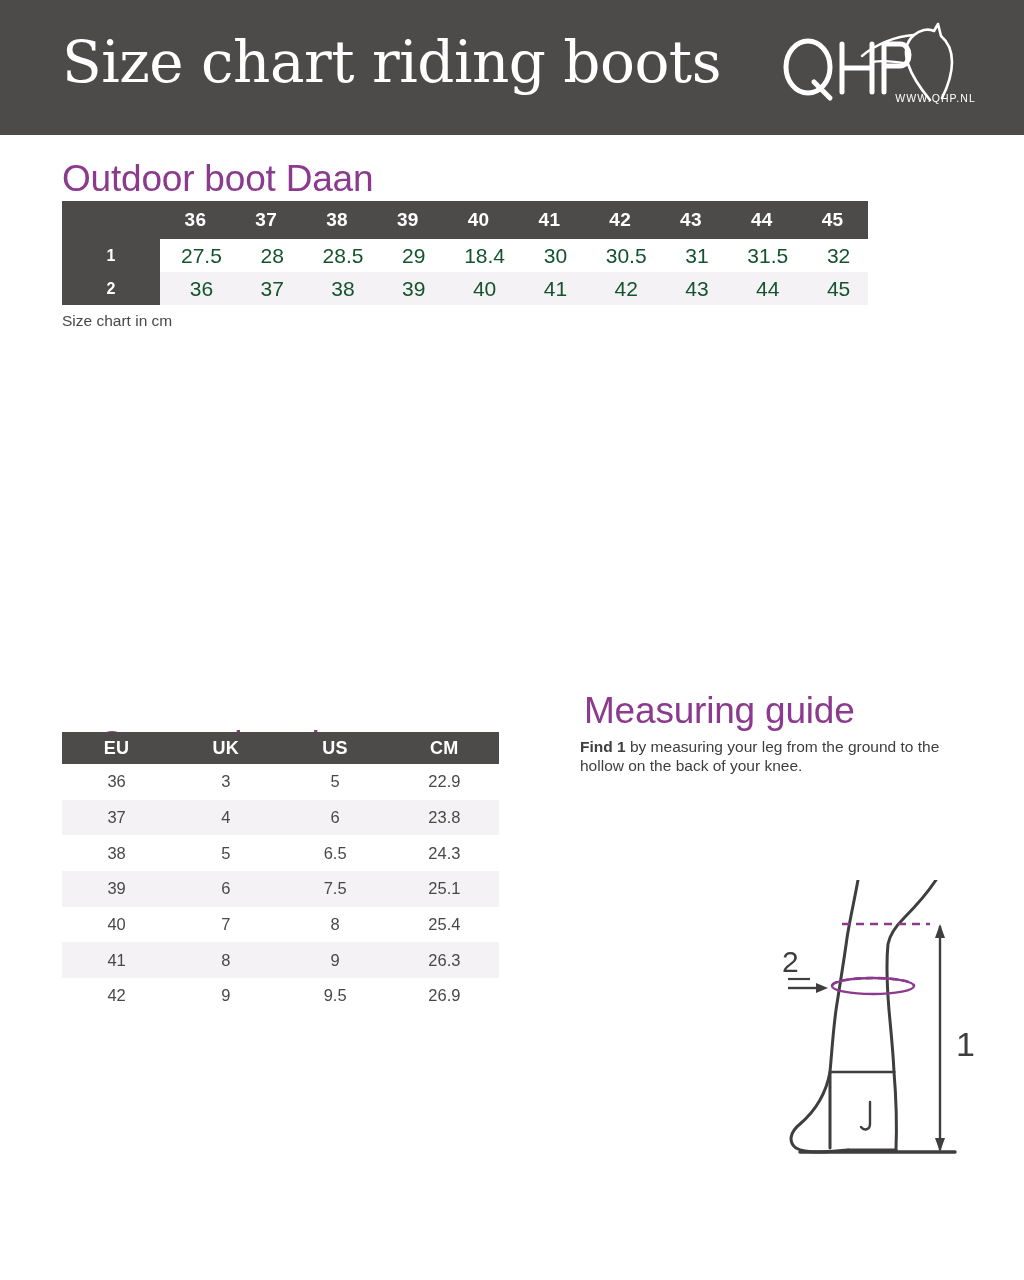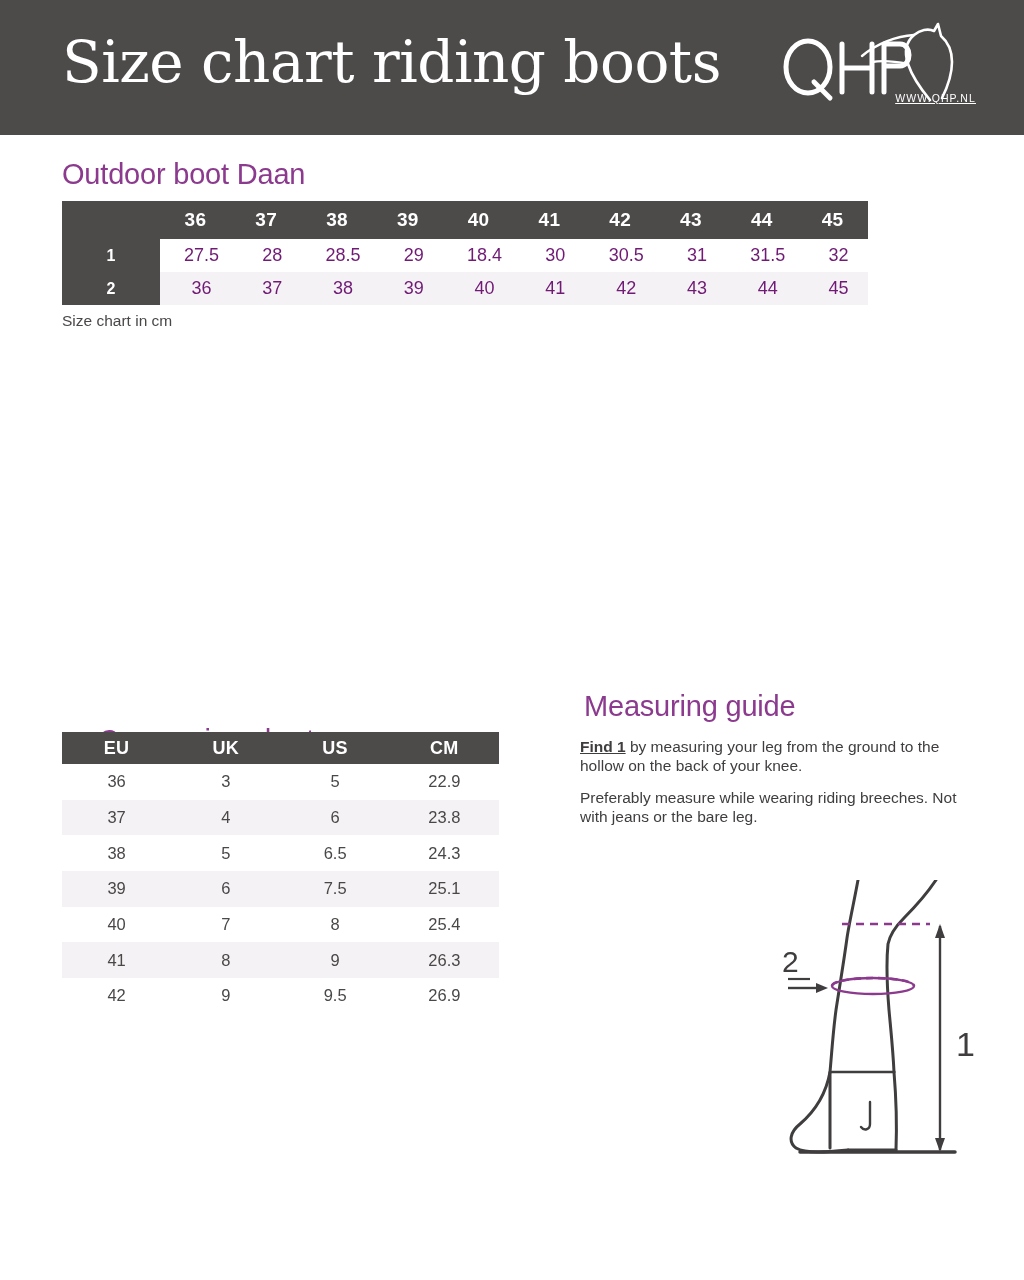--- a/index.html
+++ b/index.html
@@ -41,27 +41,26 @@
     width: 200px; height: 92px;
   }
   #brand-logo svg { display: block; }
   #brand-url {
     position: absolute;
     right: 48px; top: 92px;
     font-size: 10.5px;
     letter-spacing: 1.1px;
     color: #ffffff;
     white-space: nowrap;
-    text-decoration: underline;
   }
 
   
   .section-heading {
     position: absolute;
-    font-size: 29px;
+    font-size: 37px;
     font-weight: normal;
     letter-spacing: -0.2px;
     color: #8b3a8e;
     white-space: nowrap;
   }
   #heading-outdoor-boot { left: 62px; top: 158px; }
   #heading-conversion   { left: 62px; top: 724px; margin-left: 36px; }
   #heading-measuring    { left: 584px; top: 690px; }
 
   
@@ -94,22 +93,22 @@
     letter-spacing: 0.3px;
   }
   #size-table .row-label {
     background: #4d4a4a;
     color: #ffffff;
     font-size: 16px;
     font-weight: bold;
     height: 33px;
   }
   #size-table .data-cell {
-    font-size: 18px;
-    color: #701a75;
+    font-size: 21px;
+    color: #14532d;
     height: 33px;
     padding-left: 12px;
   }
   #size-table tr.band-a .data-cell { background: #ffffff; }
   #size-table tr.band-b .data-cell { background: #f4f2f4; }
 
   #size-caption {
     position: absolute;
     left: 62px; top: 312px;
     font-size: 15.5px;
@@ -146,21 +145,21 @@
     left: 580px; top: 738px;
     width: 392px;
   }
   #measuring-text p {
     margin: 0 0 14px 0;
     font-size: 15.5px;
     line-height: 18.5px;
     color: #3f3d3d;
   }
   #measuring-text p.spaced { margin-top: 8px; }
-  #measuring-text b { font-weight: bold; text-decoration: underline; }
+  #measuring-text b { font-weight: bold; }
 
   #boot-diagram {
     position: absolute;
     left: 770px; top: 880px;
     width: 230px; height: 300px;
   }
   #boot-diagram svg { display: block; }
 </style>
 </head>
 <body>
@@ -298,21 +297,20 @@
     </tbody>
   </table>
 </div>
 
 <div class="section-heading" id="heading-measuring">Measuring guide</div>
 
 <div id="measuring-text">
   <p>
     <b>Find 1</b><span> by measuring your leg from the ground to the hollow on the back of your knee.</span>
   </p>
-  <p class="spaced">Preferably measure while wearing riding breeches. Not with jeans or the bare leg.</p>
 </div>
 
 <div id="boot-diagram">
   <svg width="230" height="300" viewBox="0 0 230 300" aria-hidden="true">
 
     <line x1="30" y1="272" x2="185" y2="272" stroke="#3f3d3d" stroke-width="3.5" stroke-linecap="round"></line>
 
     <path d="M88 0 C84 22 79 44 77 58 C74 80 70 104 66 130
              C63 152 62 170 60 192
              C56 214 44 232 30 244

